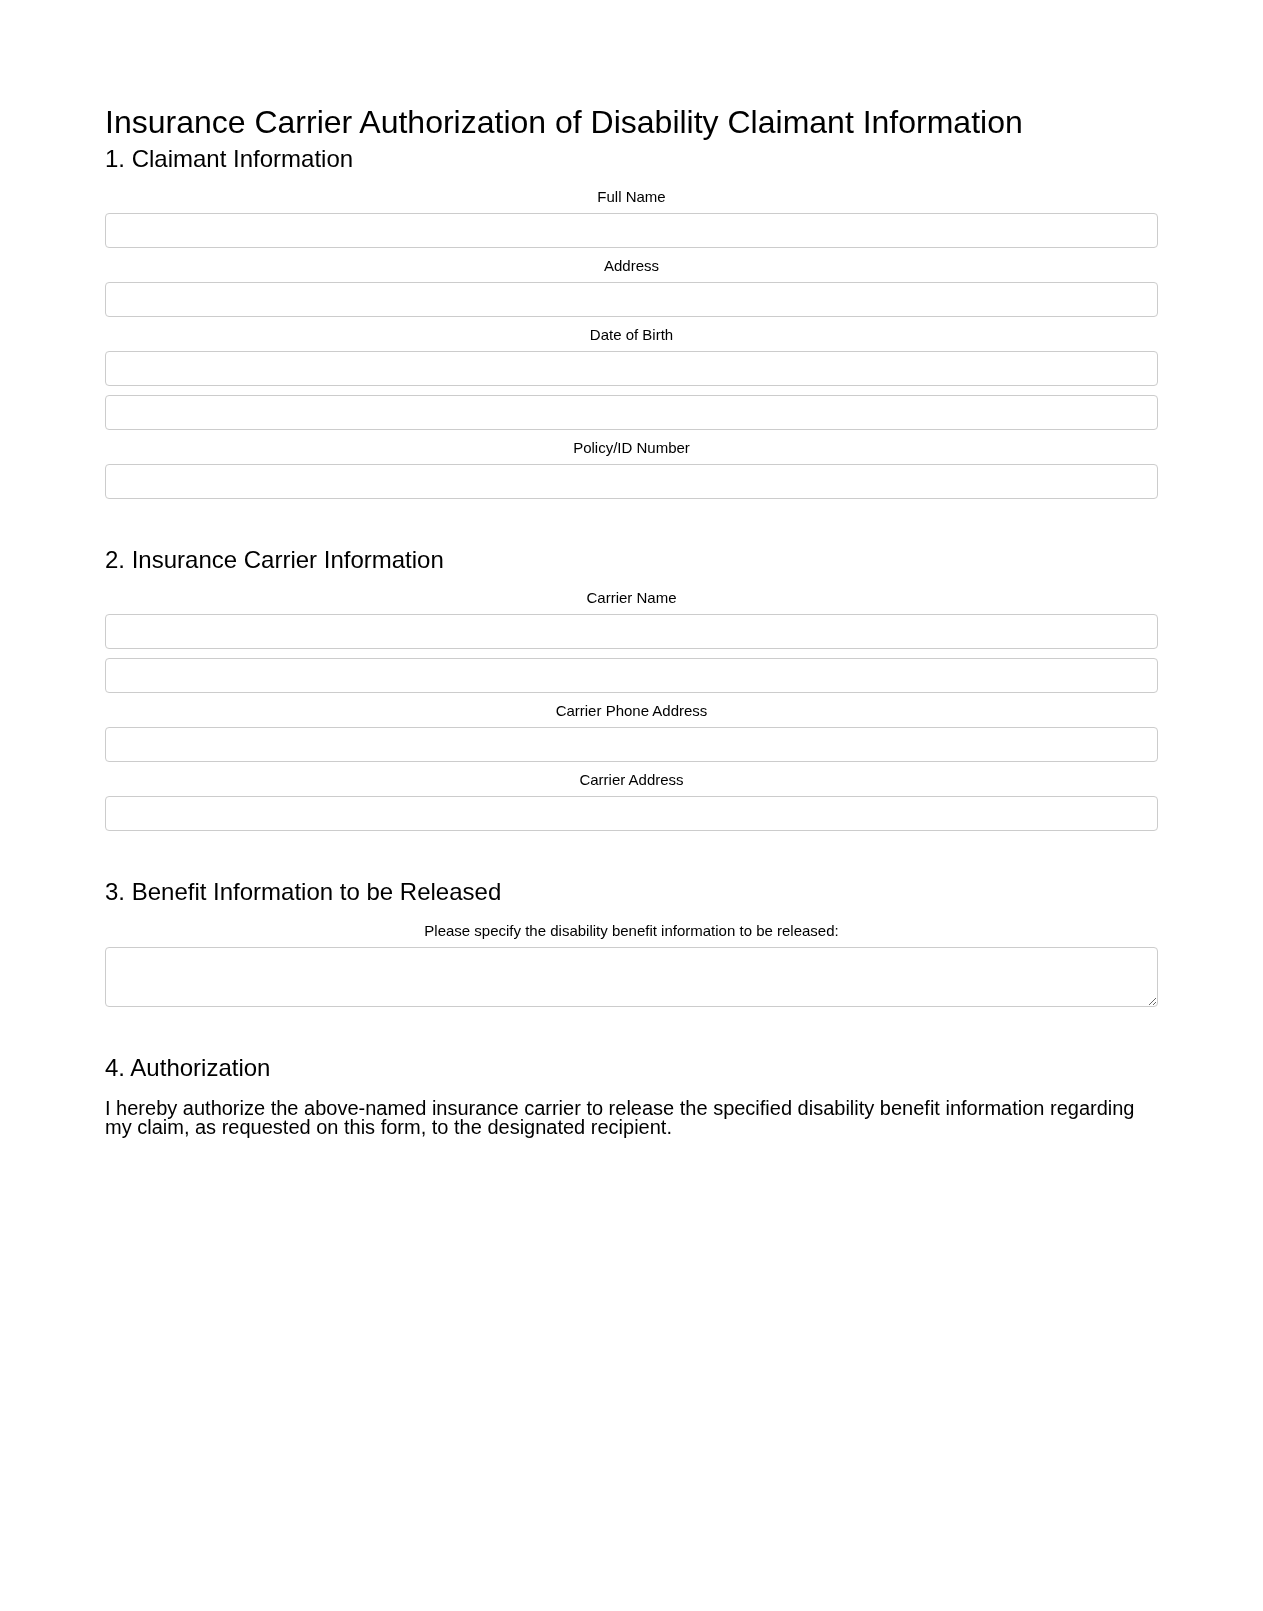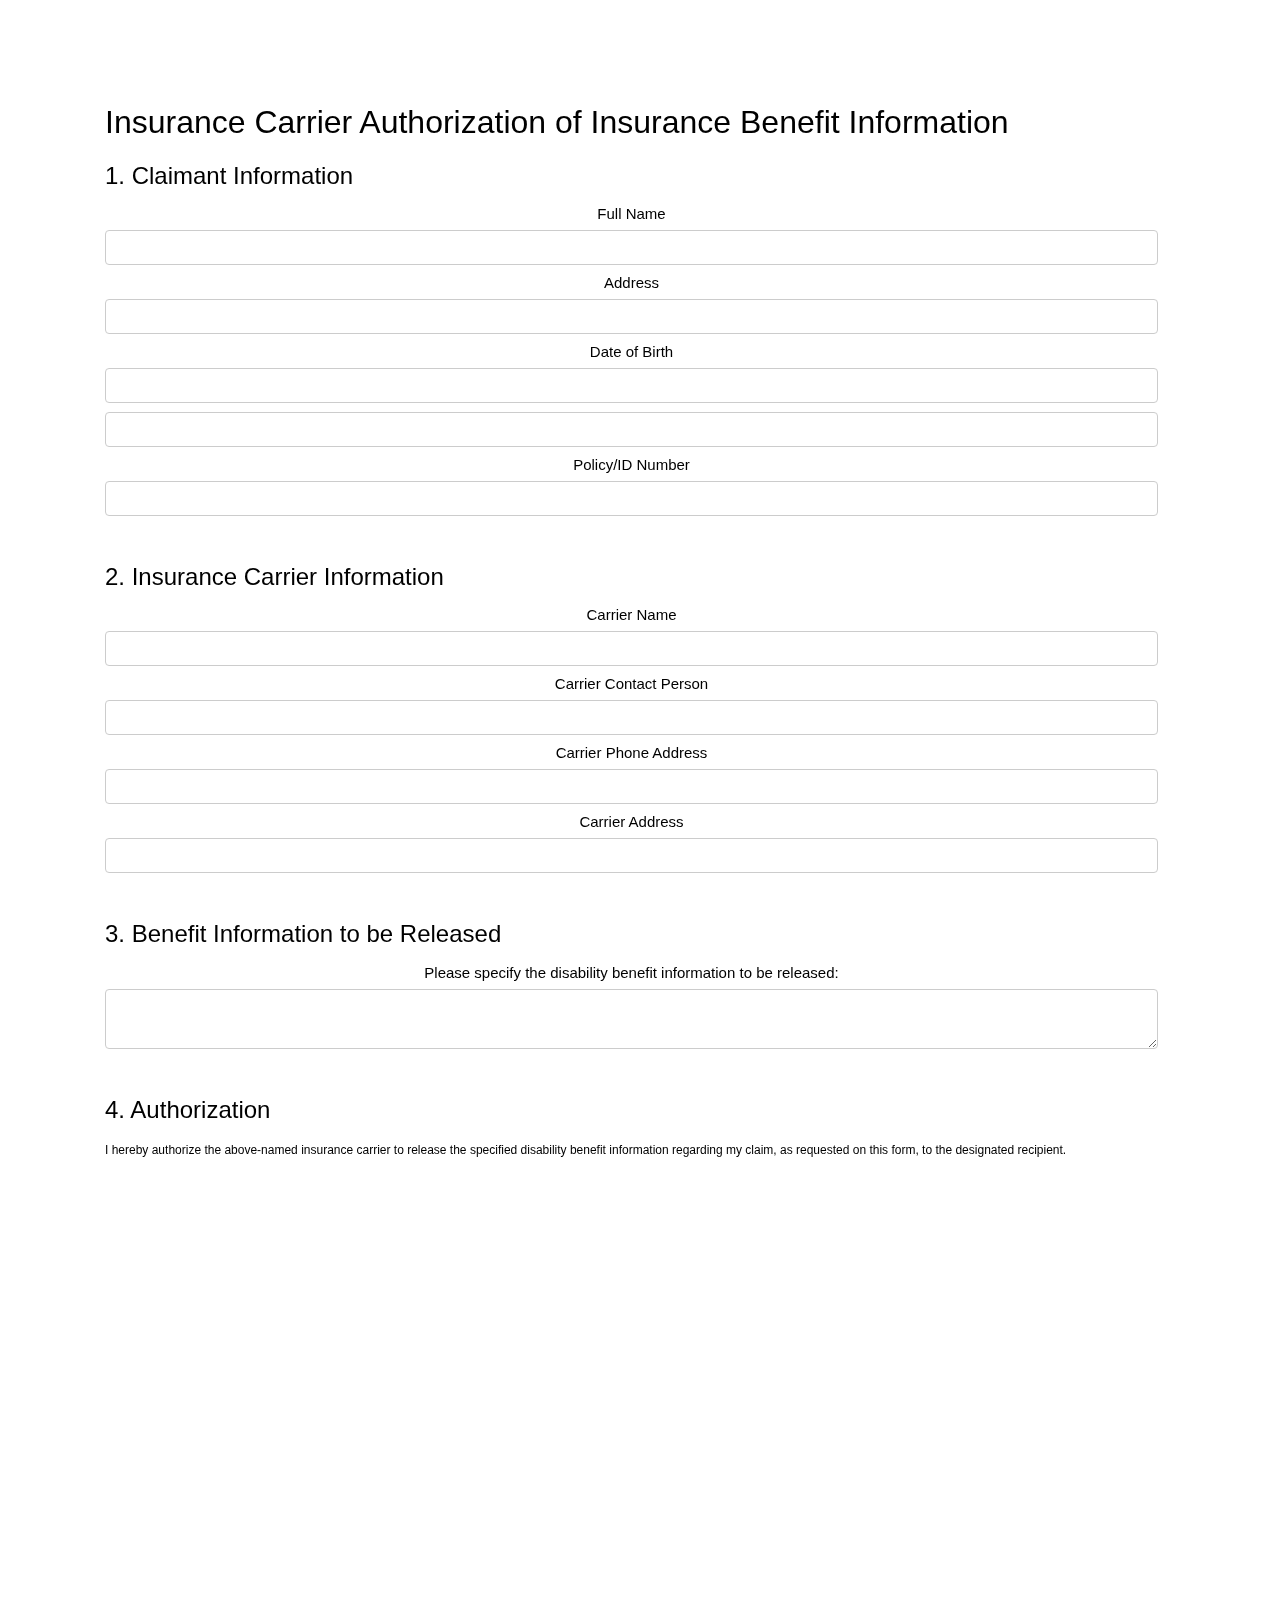--- a/index.html
+++ b/index.html
@@ -7,43 +7,43 @@
     width: 1263px; height: 1611px; overflow: hidden;
     font-family: "Liberation Sans", sans-serif; color: #000;
   }
   .page { position: absolute; left: 105px; top: 100px; width: 1053px; }
   h1 {
     font-size: 32px; font-weight: normal; margin: 0; line-height: 44px;
   }
   h2 {
     font-size: 24px; font-weight: normal; margin: 0; line-height: 30px;
   }
-  .sec1 { margin-top: 17px; }
+  .sec1 { }
   .sec { margin-top: 46px; }
   .field { margin-top: 14px; }
   .field + .field { margin-top: 9px; }
   label { display: block; font-size: 15px; line-height: 18px; margin-bottom: 7px; text-align: center; }
   input.txt {
     display: block; box-sizing: border-box; width: 1053px; height: 35px;
     border: 1px solid #cccccc; border-radius: 4px; background: #fff;
     font-family: "Liberation Sans", sans-serif; font-size: 15px; padding: 4px 8px; margin: 0;
   }
   textarea {
     display: block; box-sizing: border-box; width: 1053px; height: 60px;
     border: 1px solid #cccccc; border-radius: 4px; background: #fff;
     font-family: "Liberation Sans", sans-serif; font-size: 15px; padding: 6px 8px; margin: 0; resize: vertical;
   }
   .s3label { margin-top: 15px; }
-  p.auth { font-size: 12px; line-height: 18.5px; margin: 16px 8px 0 0; }
+  p.auth { font-size: 20px; line-height: 18.5px; margin: 16px 8px 0 0; }
 </style>
 </head>
 <body>
 
 <div class="page">
-  <h1>Insurance Carrier Authorization of Insurance Benefit Information</h1>
+  <h1>Insurance Carrier Authorization of Disability Claimant Information</h1>
 
   <section class="sec1">
     <h2>1. Claimant Information</h2>
     <div class="field">
       <label>Full Name</label>
       <input class="txt" type="text" value="" style="">
     </div>
     <div class="field">
       <label>Address</label>
       <input class="txt" type="text" value="" style="">
@@ -61,21 +61,20 @@
     </div>
   </section>
 
   <section class="sec">
     <h2>2. Insurance Carrier Information</h2>
     <div class="field">
       <label>Carrier Name</label>
       <input class="txt" type="text" value="" style="">
     </div>
     <div class="field">
-      <label>Carrier Contact Person</label>
       <input class="txt" type="text" value="" style="">
     </div>
     <div class="field">
       <label>Carrier Phone Address</label>
       <input class="txt" type="text" value="" style="">
     </div>
     <div class="field">
       <label>Carrier Address</label>
       <input class="txt" type="text" value="" style="">
     </div>

